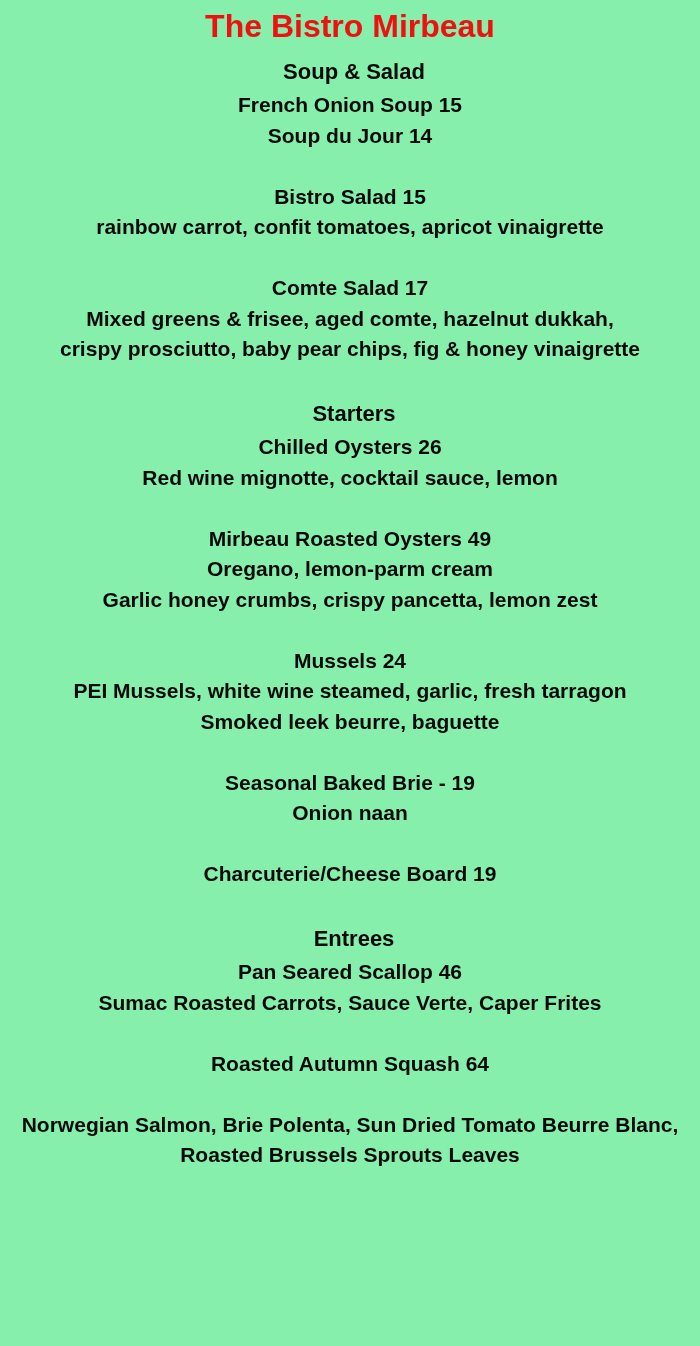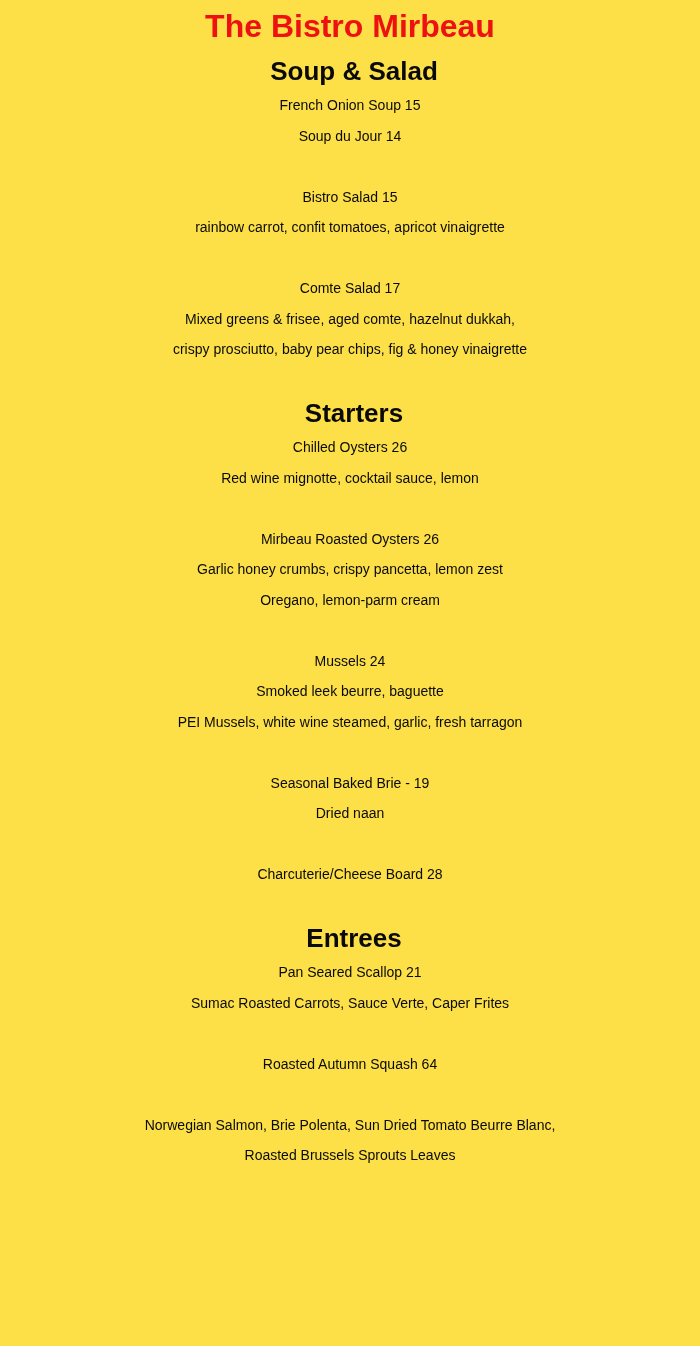--- a/index.html
+++ b/index.html
@@ -21,44 +21,44 @@
   }
   .title {
     margin: 0;
     font-size: 32px;
     line-height: 40px;
     font-weight: 700;
     letter-spacing: 0px;
   }
   .heading {
     margin: 30px 0 0 8px;
-    font-size: 26px;
+    font-size: 22px;
     line-height: 37px;
     font-weight: 700;
   }
   .section:first-of-type .heading {
     margin-top: 7px;
   }
   .block {
     margin: 0 0 30.5px 0;
   }
   .section .block:last-child {
     margin-bottom: 30.5px;
   }
   .line {
-    font-size: 14px;
+    font-size: 21px;
     line-height: 30.5px;
     white-space: nowrap;
-    font-weight: 400;
+    font-weight: 700;
   }
 </style>
 </head>
 <body>
 
-<div class="page" style="color: rgb(10, 10, 10); background: #fde047; text-align: center;">
+<div class="page" style="color: rgb(10, 10, 10); background: #86efac; text-align: center;">
   <h1 class="title" style="color: rgb(238, 17, 17);">The Bistro Mirbeau</h1>
   <div id="sections">
       <section class="section">
         <h2 class="heading">Soup &amp; Salad</h2>
         <div class="block">
           <div class="line">French Onion Soup 15</div>
           <div class="line">Soup du Jour 14</div>
         </div>
         <div class="block">
           <div class="line">Bistro Salad 15</div>
@@ -70,41 +70,41 @@
           <div class="line">crispy prosciutto, baby pear chips, fig &amp; honey vinaigrette</div>
         </div>
       </section>
       <section class="section">
         <h2 class="heading">Starters</h2>
         <div class="block">
           <div class="line">Chilled Oysters 26</div>
           <div class="line">Red wine mignotte, cocktail sauce, lemon</div>
         </div>
         <div class="block">
-          <div class="line">Mirbeau Roasted Oysters 26</div>
+          <div class="line">Mirbeau Roasted Oysters 49</div>
+          <div class="line">Oregano, lemon-parm cream</div>
           <div class="line">Garlic honey crumbs, crispy pancetta, lemon zest</div>
-          <div class="line">Oregano, lemon-parm cream</div>
         </div>
         <div class="block">
           <div class="line">Mussels 24</div>
+          <div class="line">PEI Mussels, white wine steamed, garlic, fresh tarragon</div>
           <div class="line">Smoked leek beurre, baguette</div>
-          <div class="line">PEI Mussels, white wine steamed, garlic, fresh tarragon</div>
         </div>
         <div class="block">
           <div class="line">Seasonal Baked Brie - 19</div>
-          <div class="line">Dried naan</div>
+          <div class="line">Onion naan</div>
         </div>
         <div class="block">
-          <div class="line">Charcuterie/Cheese Board 28</div>
+          <div class="line">Charcuterie/Cheese Board 19</div>
         </div>
       </section>
       <section class="section">
         <h2 class="heading">Entrees</h2>
         <div class="block">
-          <div class="line">Pan Seared Scallop 21</div>
+          <div class="line">Pan Seared Scallop 46</div>
           <div class="line">Sumac Roasted Carrots, Sauce Verte, Caper Frites</div>
         </div>
         <div class="block">
           <div class="line">Roasted Autumn Squash 64</div>
         </div>
         <div class="block">
           <div class="line">Norwegian Salmon, Brie Polenta, Sun Dried Tomato Beurre Blanc,</div>
           <div class="line">Roasted Brussels Sprouts Leaves</div>
         </div>
       </section>

